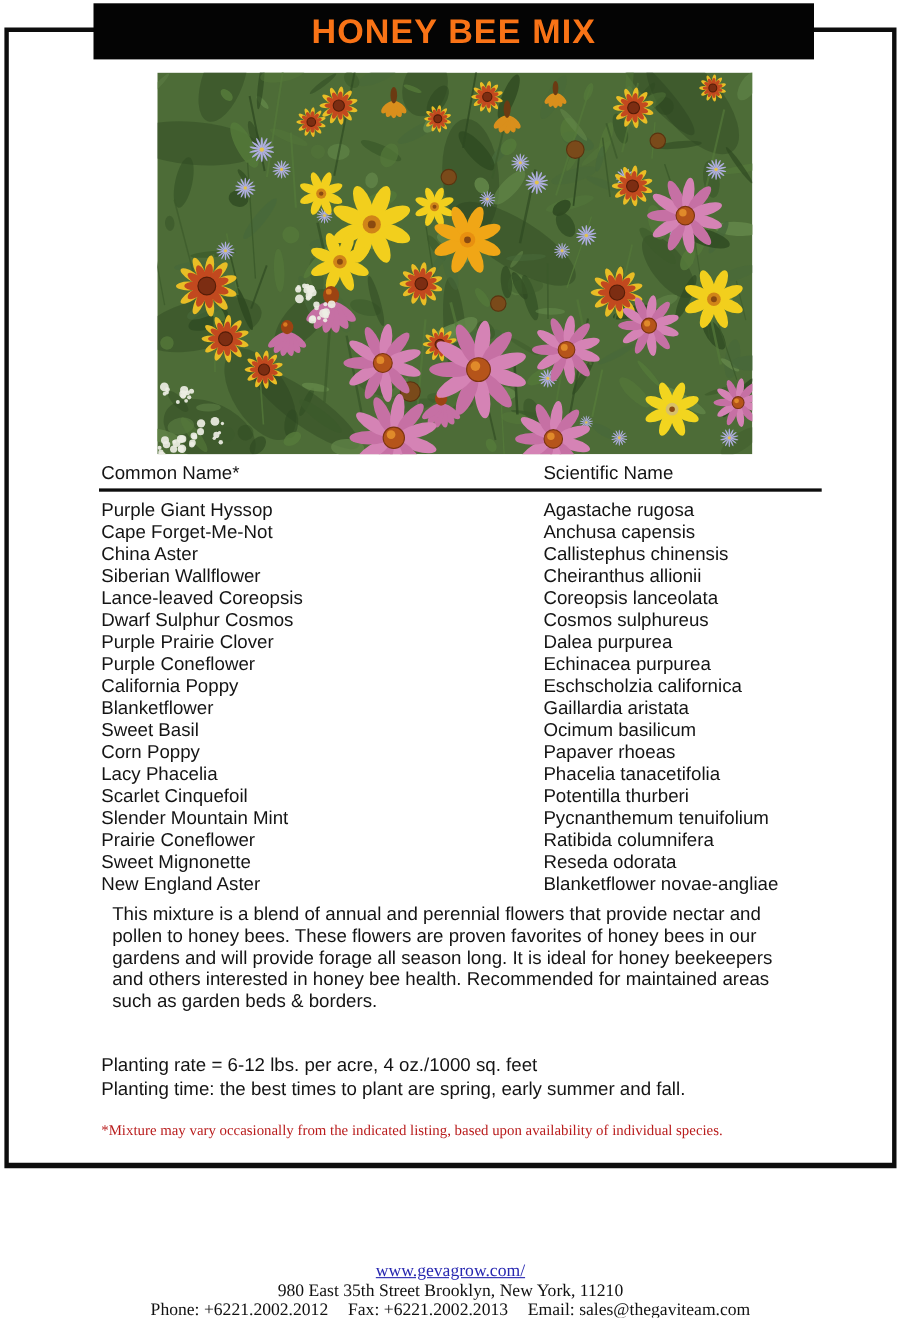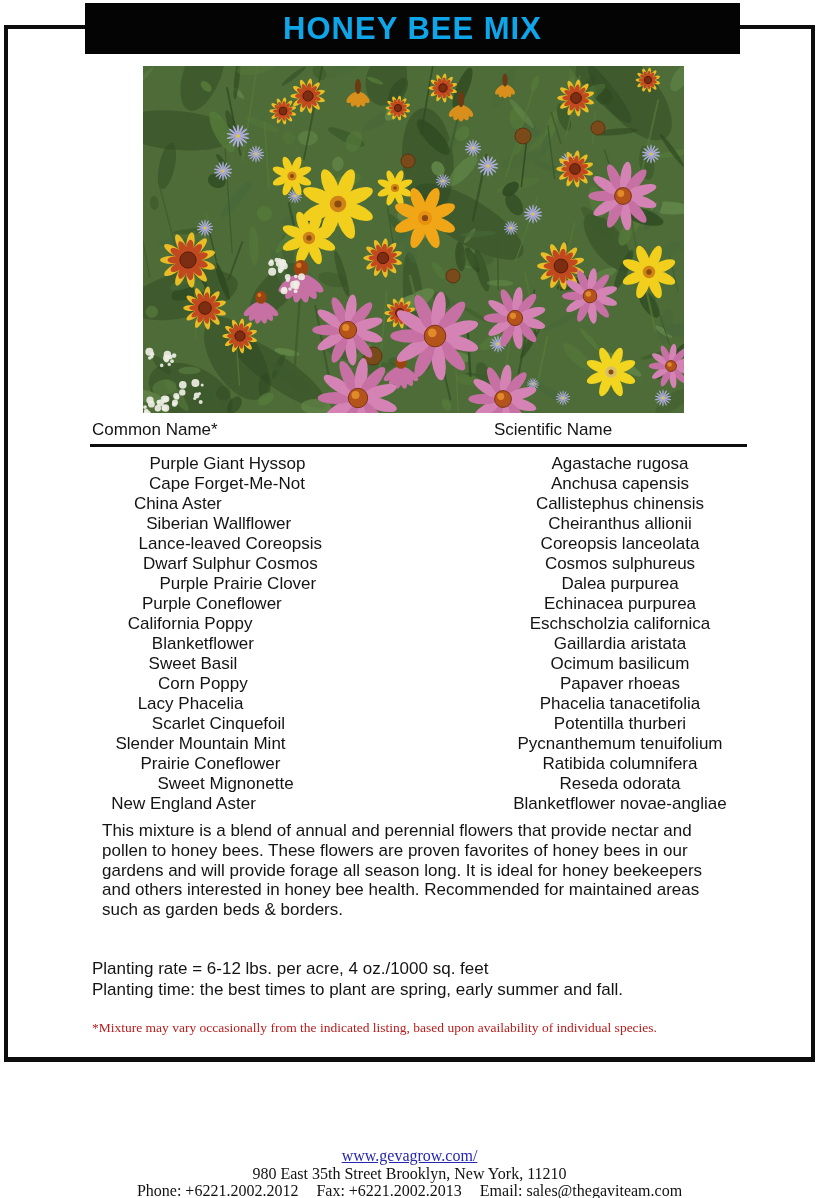--- a/index.html
+++ b/index.html
@@ -2,28 +2,28 @@
 <html style="--header-bg: #040404; --link: #2626b0;"><head>
 <meta charset="utf-8">
 <style>
   html,body{margin:0;padding:0;background:#fff;}
   .page{position:relative;width:819px;height:1198px;background:#fff;
         font-family:"Liberation Sans",sans-serif;color:#141414;overflow:hidden;}
   .frame{position:absolute;left:4px;top:25px;width:811px;height:1037px;
          border:4px solid #0d0d0d;border-bottom-width:5px;box-sizing:border-box;pointer-events:none;}
   .titlebar{position:absolute;left:85px;top:3px;width:655px;height:51px;background:var(--header-bg,#040404);
             display:flex;align-items:center;justify-content:center;z-index:3;}
-  .titlebar h1{margin:0;color:#0ea5e9;font-size:31px;font-weight:bold;letter-spacing:1px;}
+  .titlebar h1{margin:0;color:#f97316;font-size:31px;font-weight:bold;letter-spacing:1px;}
   .photo{position:absolute;left:143px;top:66px;width:541px;height:347px;}
   .photo svg{display:block;width:541px;height:347px;}
   .table{position:absolute;left:92px;top:420px;width:654px;}
   .thead{display:flex;font-size:17px;height:22px;}
   .th.common{width:402px;}
   .rule{border-top:3px solid #0d0d0d;margin:2px 0 7px -2px;width:657px;}
-  .trow{display:flex;height:20px;font-size:17px;justify-content:center;}
+  .trow{display:flex;height:20px;font-size:17px;}
   .tcell.common{width:402px;}
   .desc{position:absolute;left:92px;top:811px;width:672px;font-size:17px;line-height:19.8px;
         white-space:pre-line;margin:10px;}
   .planting{position:absolute;left:92px;top:959px;font-size:17px;line-height:20.5px;}
   .planting p{margin:0;}
   .footnote{position:absolute;left:92px;top:1020px;margin:0;
             font-family:"Liberation Serif",serif;font-size:13.5px;color:#b91c1c;}
   .logo{position:absolute;left:0;right:0;top:1084px;display:flex;justify-content:center;}
   .footer{position:absolute;left:0;right:0;top:1147px;text-align:center;
           font-family:"Liberation Serif",serif;font-size:16px;color:#111;}

